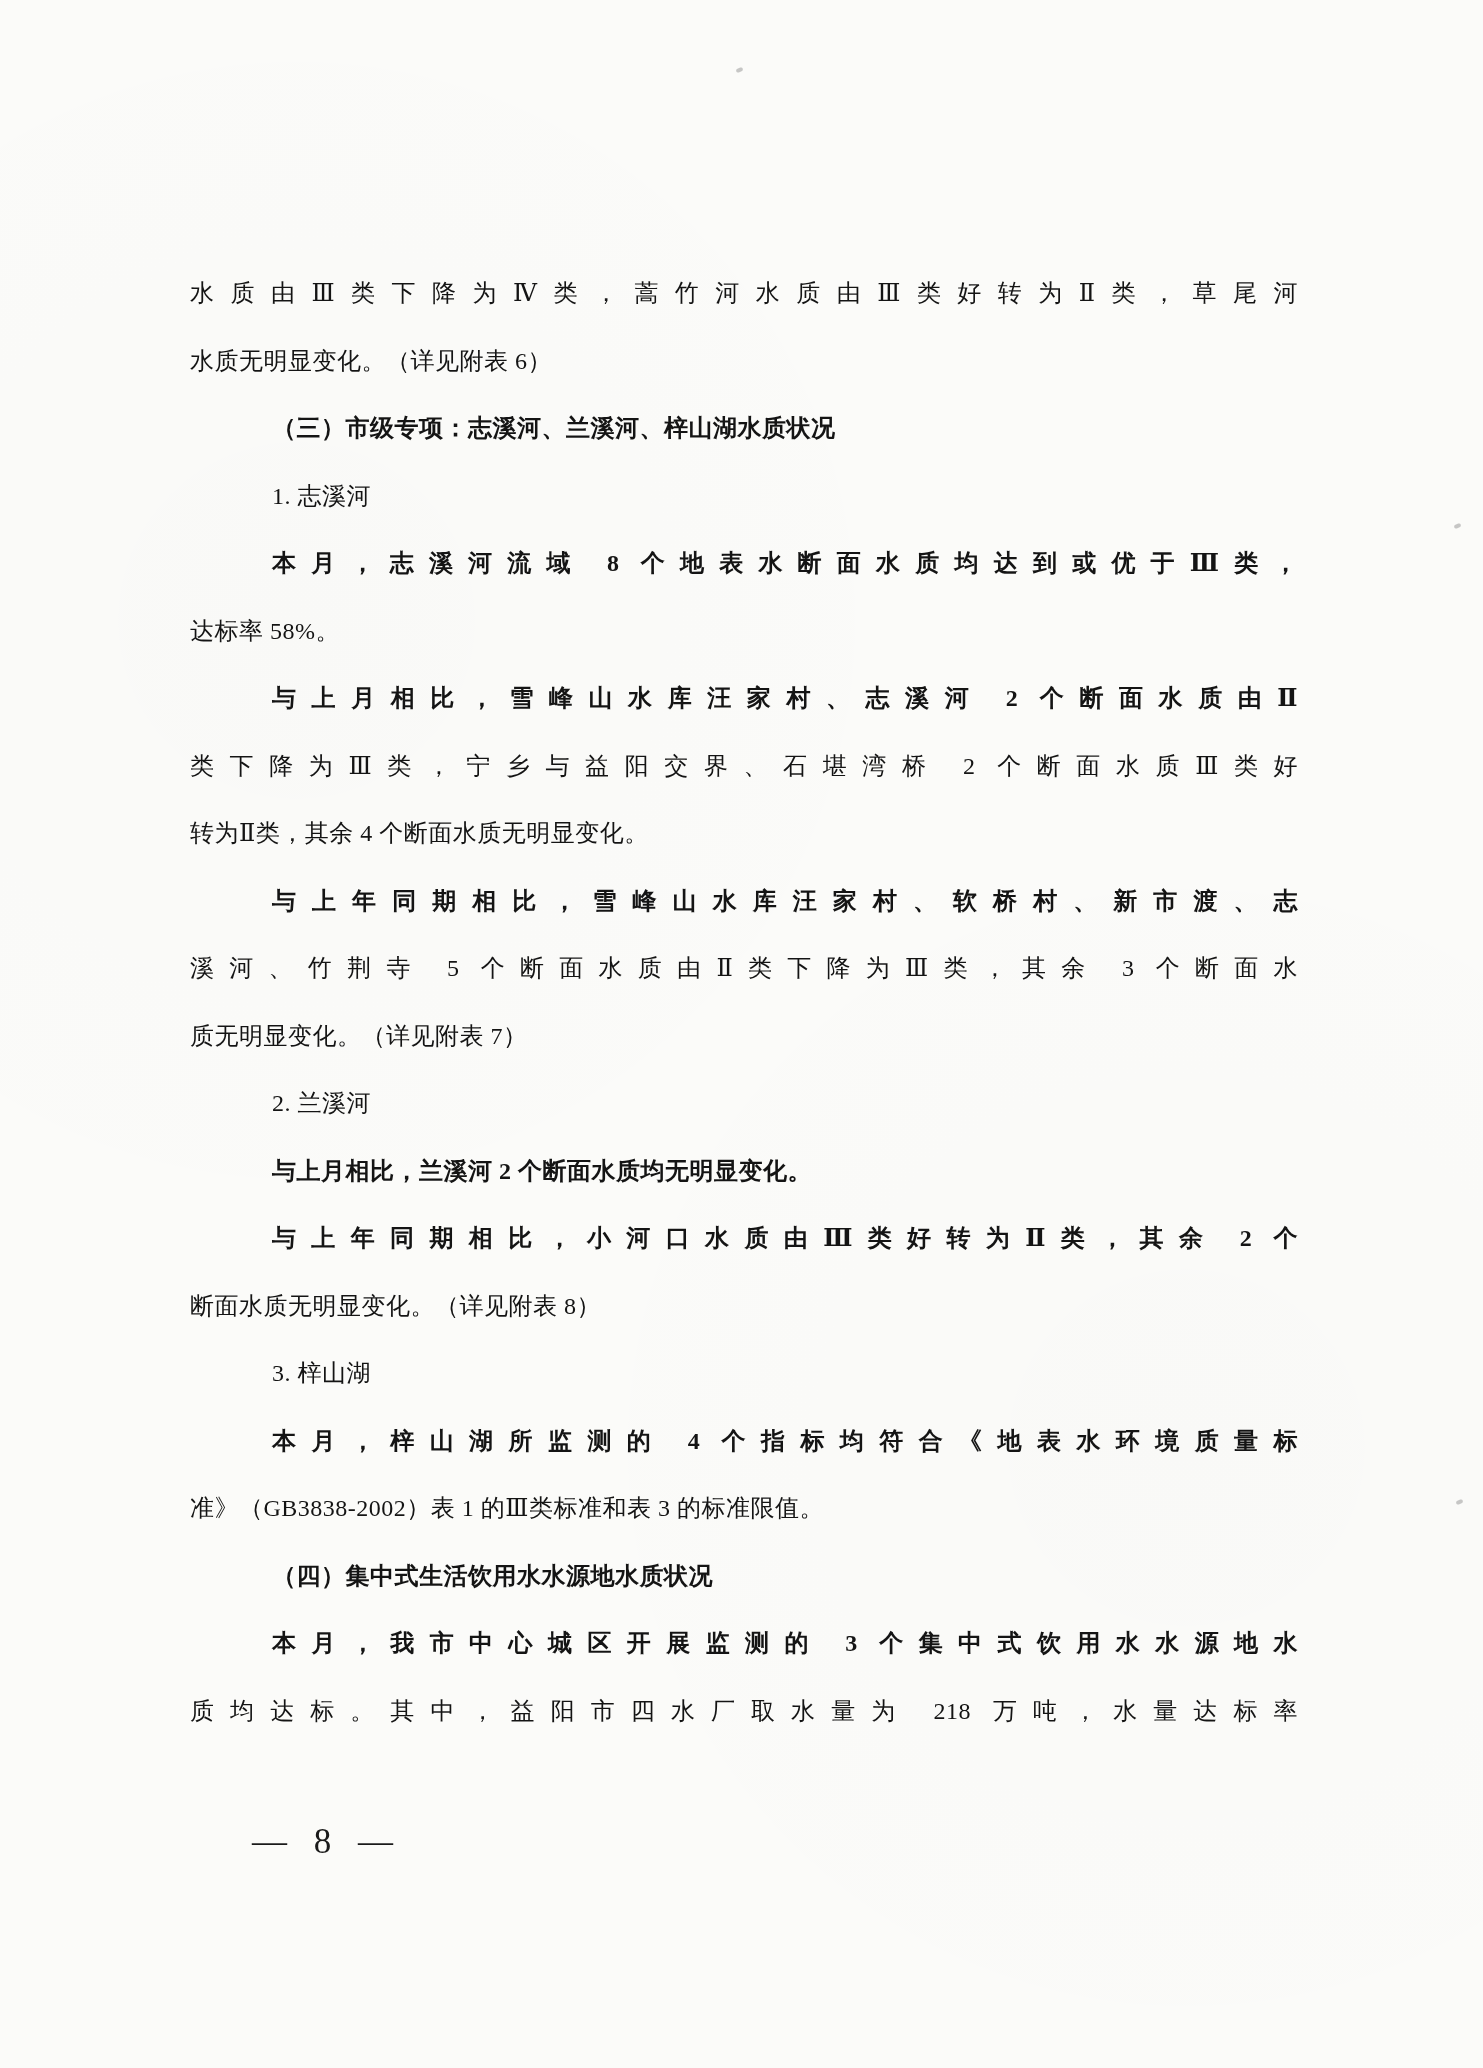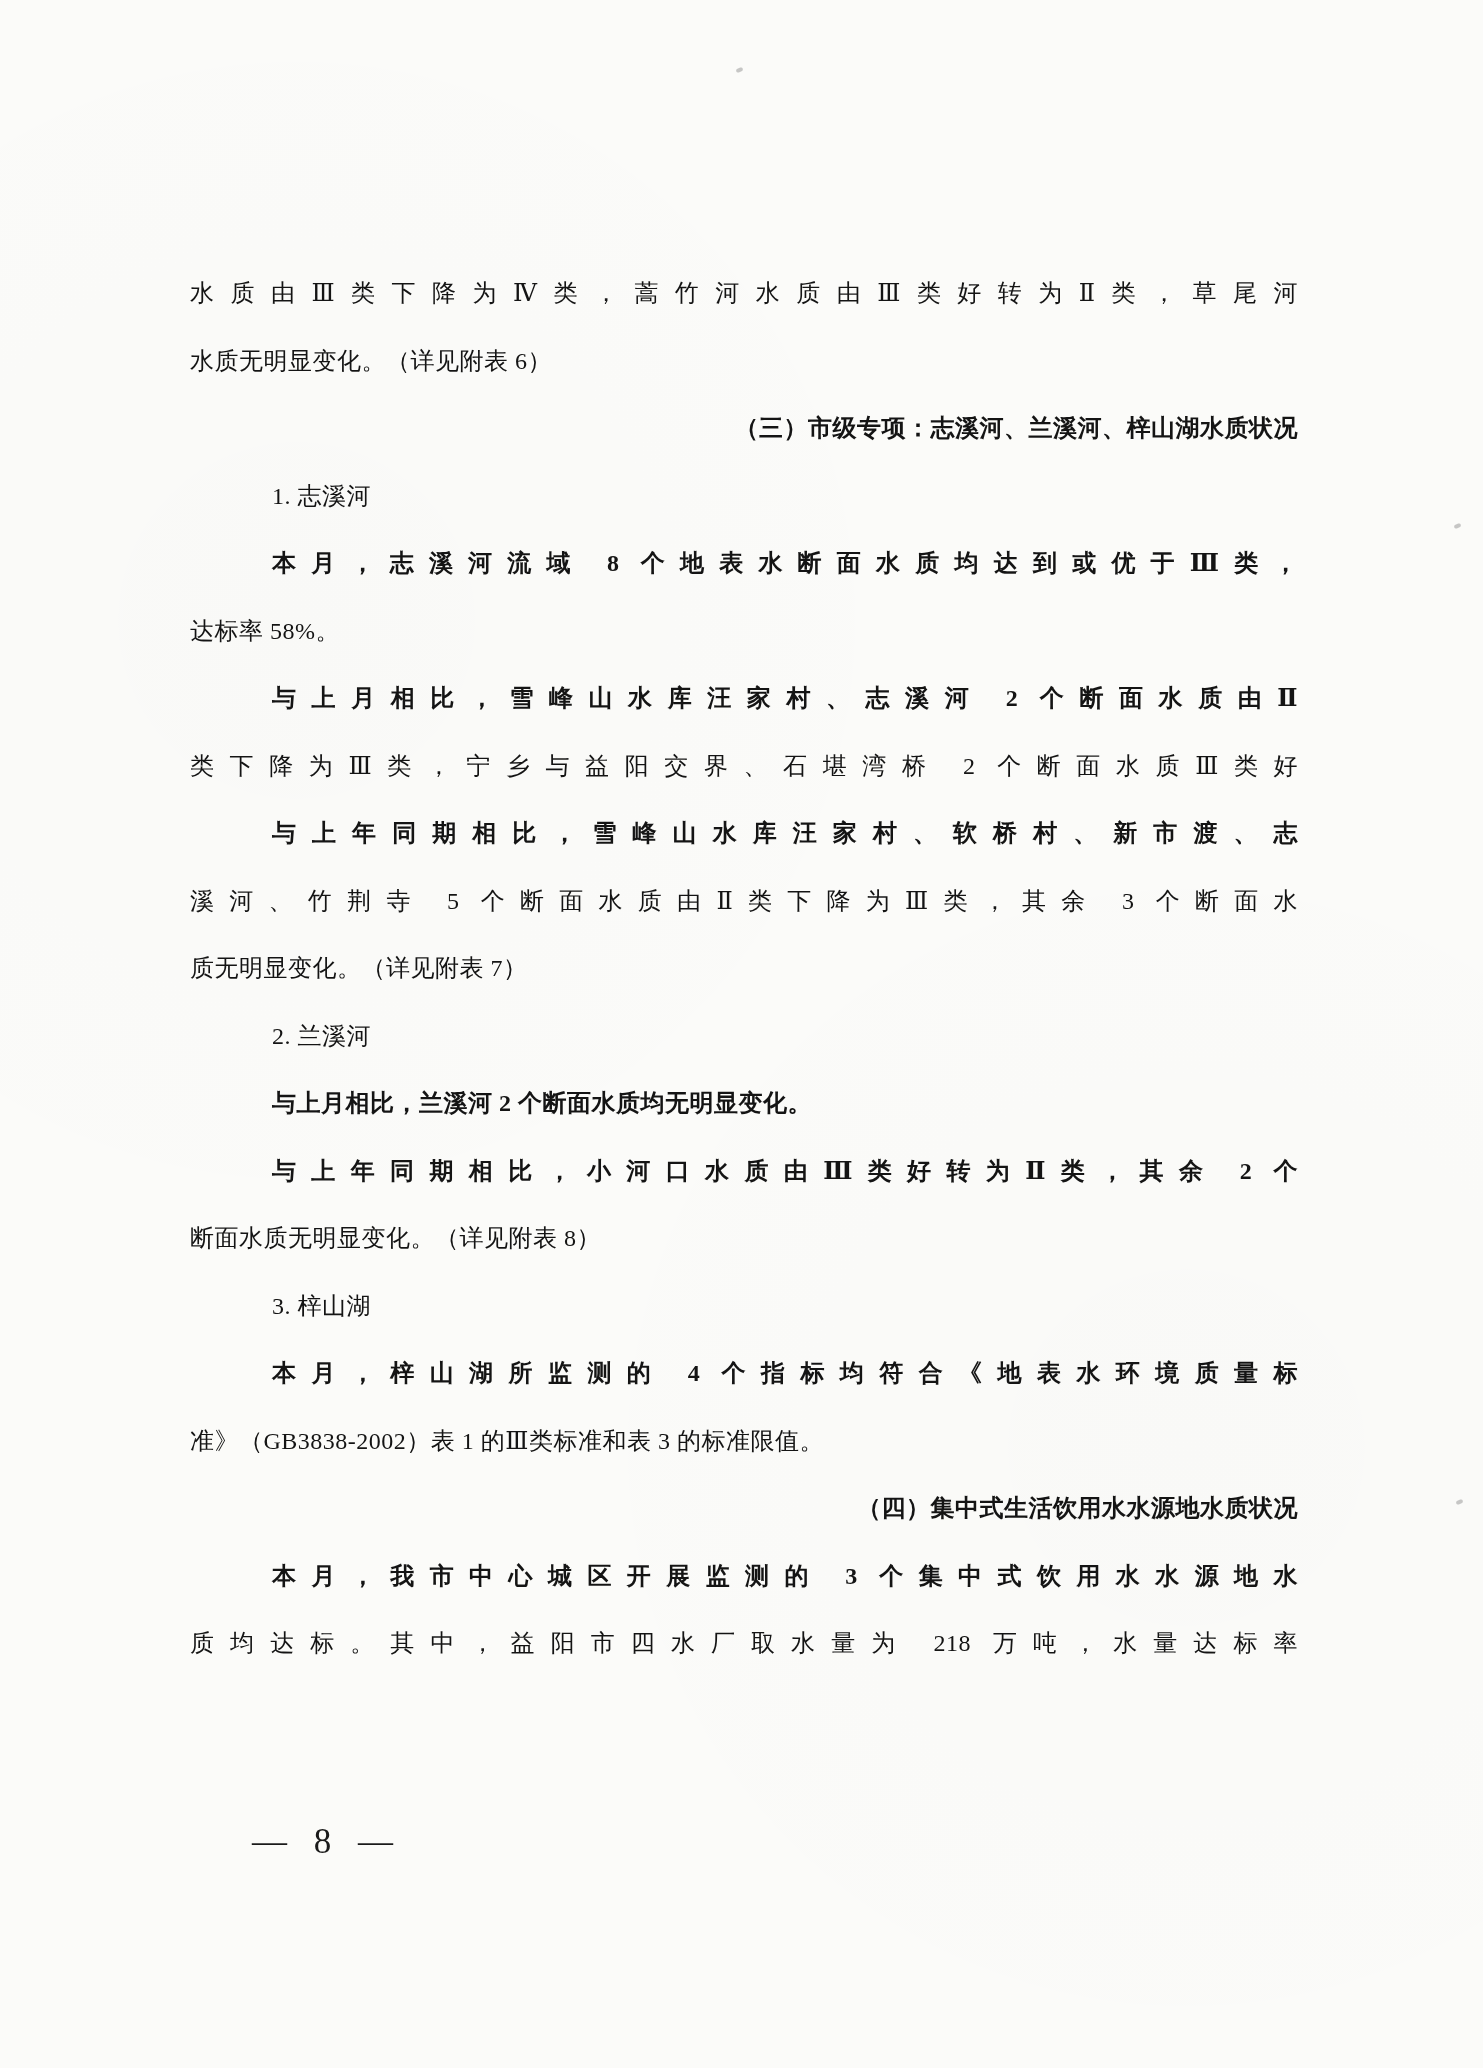--- a/index.html
+++ b/index.html
@@ -41,21 +41,20 @@
     text-indent: 82px;
     font-weight: bold;
   }
   .doc-line.justify {
     white-space: normal;
     text-align: justify;
     text-align-last: justify;
   }
   .doc-line.heading {
     font-weight: 700;
-    text-align: right;
   }
   .doc-line.subheading {
     font-weight: 400;
   }
   .page-footer {
     position: absolute;
     left: 252px;
     top: 1822px;
     font-size: 35px;
     letter-spacing: 9px;
@@ -93,20 +92,23 @@
     <span>本月，志溪河流域 8 个地表水断面水质均达到或优于Ⅲ类，</span>
   </div>
       <div class="doc-line body">
     <span>达标率 58%。</span>
   </div>
       <div class="doc-line body indent justify">
     <span>与上月相比，雪峰山水库汪家村、志溪河 2 个断面水质由Ⅱ</span>
   </div>
       <div class="doc-line body justify">
     <span>类下降为Ⅲ类，宁乡与益阳交界、石堪湾桥 2 个断面水质Ⅲ类好</span>
+  </div>
+      <div class="doc-line body">
+    <span>转为Ⅱ类，其余 4 个断面水质无明显变化。</span>
   </div>
       <div class="doc-line body indent justify">
     <span>与上年同期相比，雪峰山水库汪家村、软桥村、新市渡、志</span>
   </div>
       <div class="doc-line body justify">
     <span>溪河、竹荆寺 5 个断面水质由Ⅱ类下降为Ⅲ类，其余 3 个断面水</span>
   </div>
       <div class="doc-line body">
     <span>质无明显变化。（详见附表 7）</span>
   </div>

